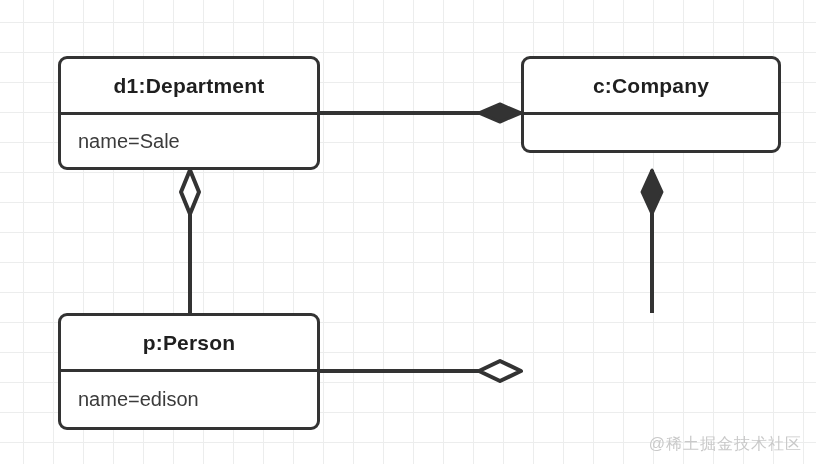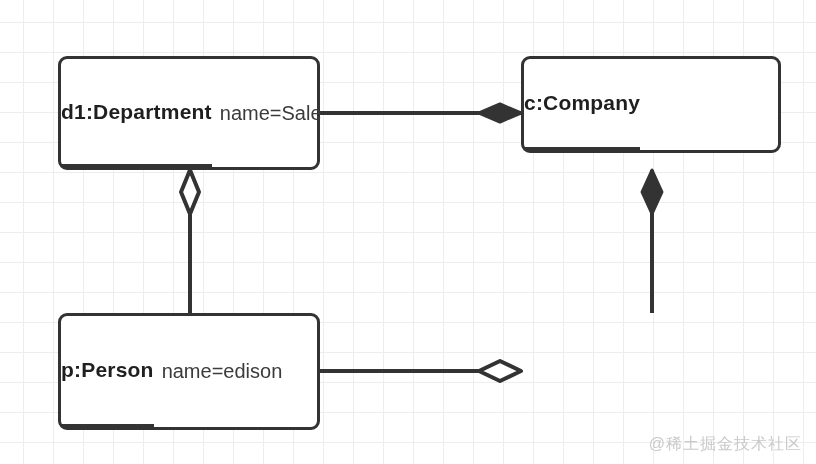--- a/index.html
+++ b/index.html
@@ -32,39 +32,40 @@
     width: 816px;
     height: 464px;
   }
   .obj-box {
     position: absolute;
     box-sizing: border-box;
     border: 3px solid #333333;
     border-radius: 9px;
     background: #ffffff;
     display: flex;
+    flex-direction: column;
     z-index: 3;
   }
   .obj-title {
     flex: 0 0 53px;
     display: flex;
     align-items: center;
     justify-content: center;
     font-size: 21px;
     font-weight: bold;
     color: #1f1f1f;
     letter-spacing: 0.2px;
     border-bottom: 3px solid #333333;
     white-space: nowrap;
   }
   .obj-slots {
     flex: 1 1 auto;
     display: flex;
     align-items: center;
-    padding-left: 8px;
+    padding-left: 17px;
     font-size: 20px;
     color: #3b3b3b;
     white-space: nowrap;
   }
   #watermark {
     position: absolute;
     right: 14px;
     bottom: 9px;
     font-size: 16px;
     color: #c9c9c9;

